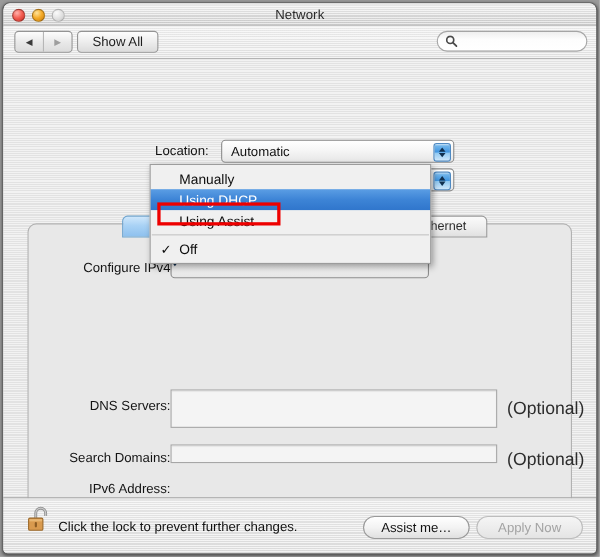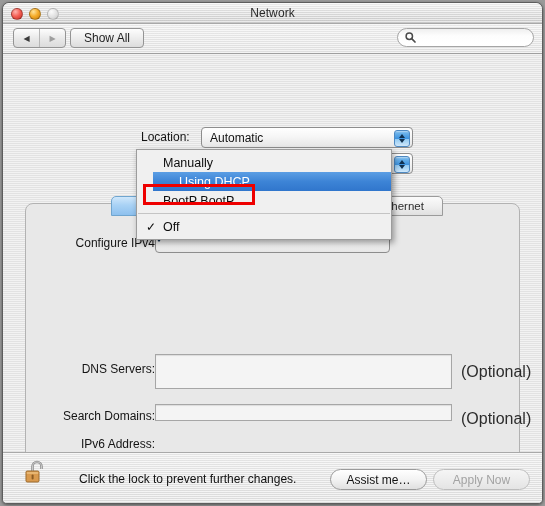--- a/index.html
+++ b/index.html
@@ -225,21 +225,21 @@
     position: absolute; left: 0; top: 449px; width: 539px; height: 51px;
     background-image:
       repeating-linear-gradient(to bottom,
         rgba(255,255,255,.6) 0px, rgba(255,255,255,.6) 1px,
         rgba(0,0,0,.03) 1px, rgba(0,0,0,.03) 2px),
       linear-gradient(to bottom,#ececec 0%,#e2e2e2 100%);
     border-top: 1px solid #a9a9a9;
   }
   #lock-icon { position: absolute; left: 21px; top: 5px; }
   #lock-text {
-    position: absolute; left: 50px; top: 19px; font-size: 12px; color: #101010; margin-left: 26px;
+    position: absolute; left: 50px; top: 19px; font-size: 12px; color: #101010;
   }
   .pillbtn {
     position: absolute; top: 16px; height: 21px;
     display: flex; align-items: center; justify-content: center;
     font-size: 12px;
     border: 1px solid #9a9a9a; border-radius: 11px;
     background: linear-gradient(to bottom,#ffffff 0%,#f3f3f3 50%,#e0e0e0 100%);
   }
   #assist-me-btn { left: 327px; width: 97px; color: #121212; }
   #apply-now-btn {
@@ -257,21 +257,20 @@
     z-index: 40;
     padding: 3px 0 3px 0;
   }
   .menuitem {
     position: relative; height: 19px; display: flex; align-items: center;
     font-size: 12.5px; color: #0d0d0d; padding-left: 26px; white-space: nowrap;
   }
   .menuitem.selected {
     background: linear-gradient(to bottom,#5b9ee4 0%,#3d84d6 50%,#3076cc 100%);
     color: #ffffff;
-    margin-left: 16px;
   }
   .menucheck {
     position: absolute; left: 9px; font-size: 12px; color: #0d0d0d;
   }
   .menusep {
     height: 1px; margin: 3px 1px; background: #c4c4c4;
   }
   #red-annotation {
     position: absolute; left: 6px; top: 34px; width: 112px; height: 21px;
     border: 3px solid #ee0000; z-index: 50; pointer-events: none;
@@ -359,21 +358,21 @@
       <div class="menuitem">
         <span>Manually</span>
       </div>
 
 
       <div class="menuitem selected">
         <span>Using DHCP</span>
       </div>
 
       <div class="menuitem">
-        <span>BootP BootP</span>
+        <span>Using Assist</span>
       </div>
 
       <div class="menusep"></div>
 
       <div class="menuitem">
         <span class="menucheck">✓</span>
         <span>Off</span>
       </div>
 
       <div id="red-annotation"></div>

